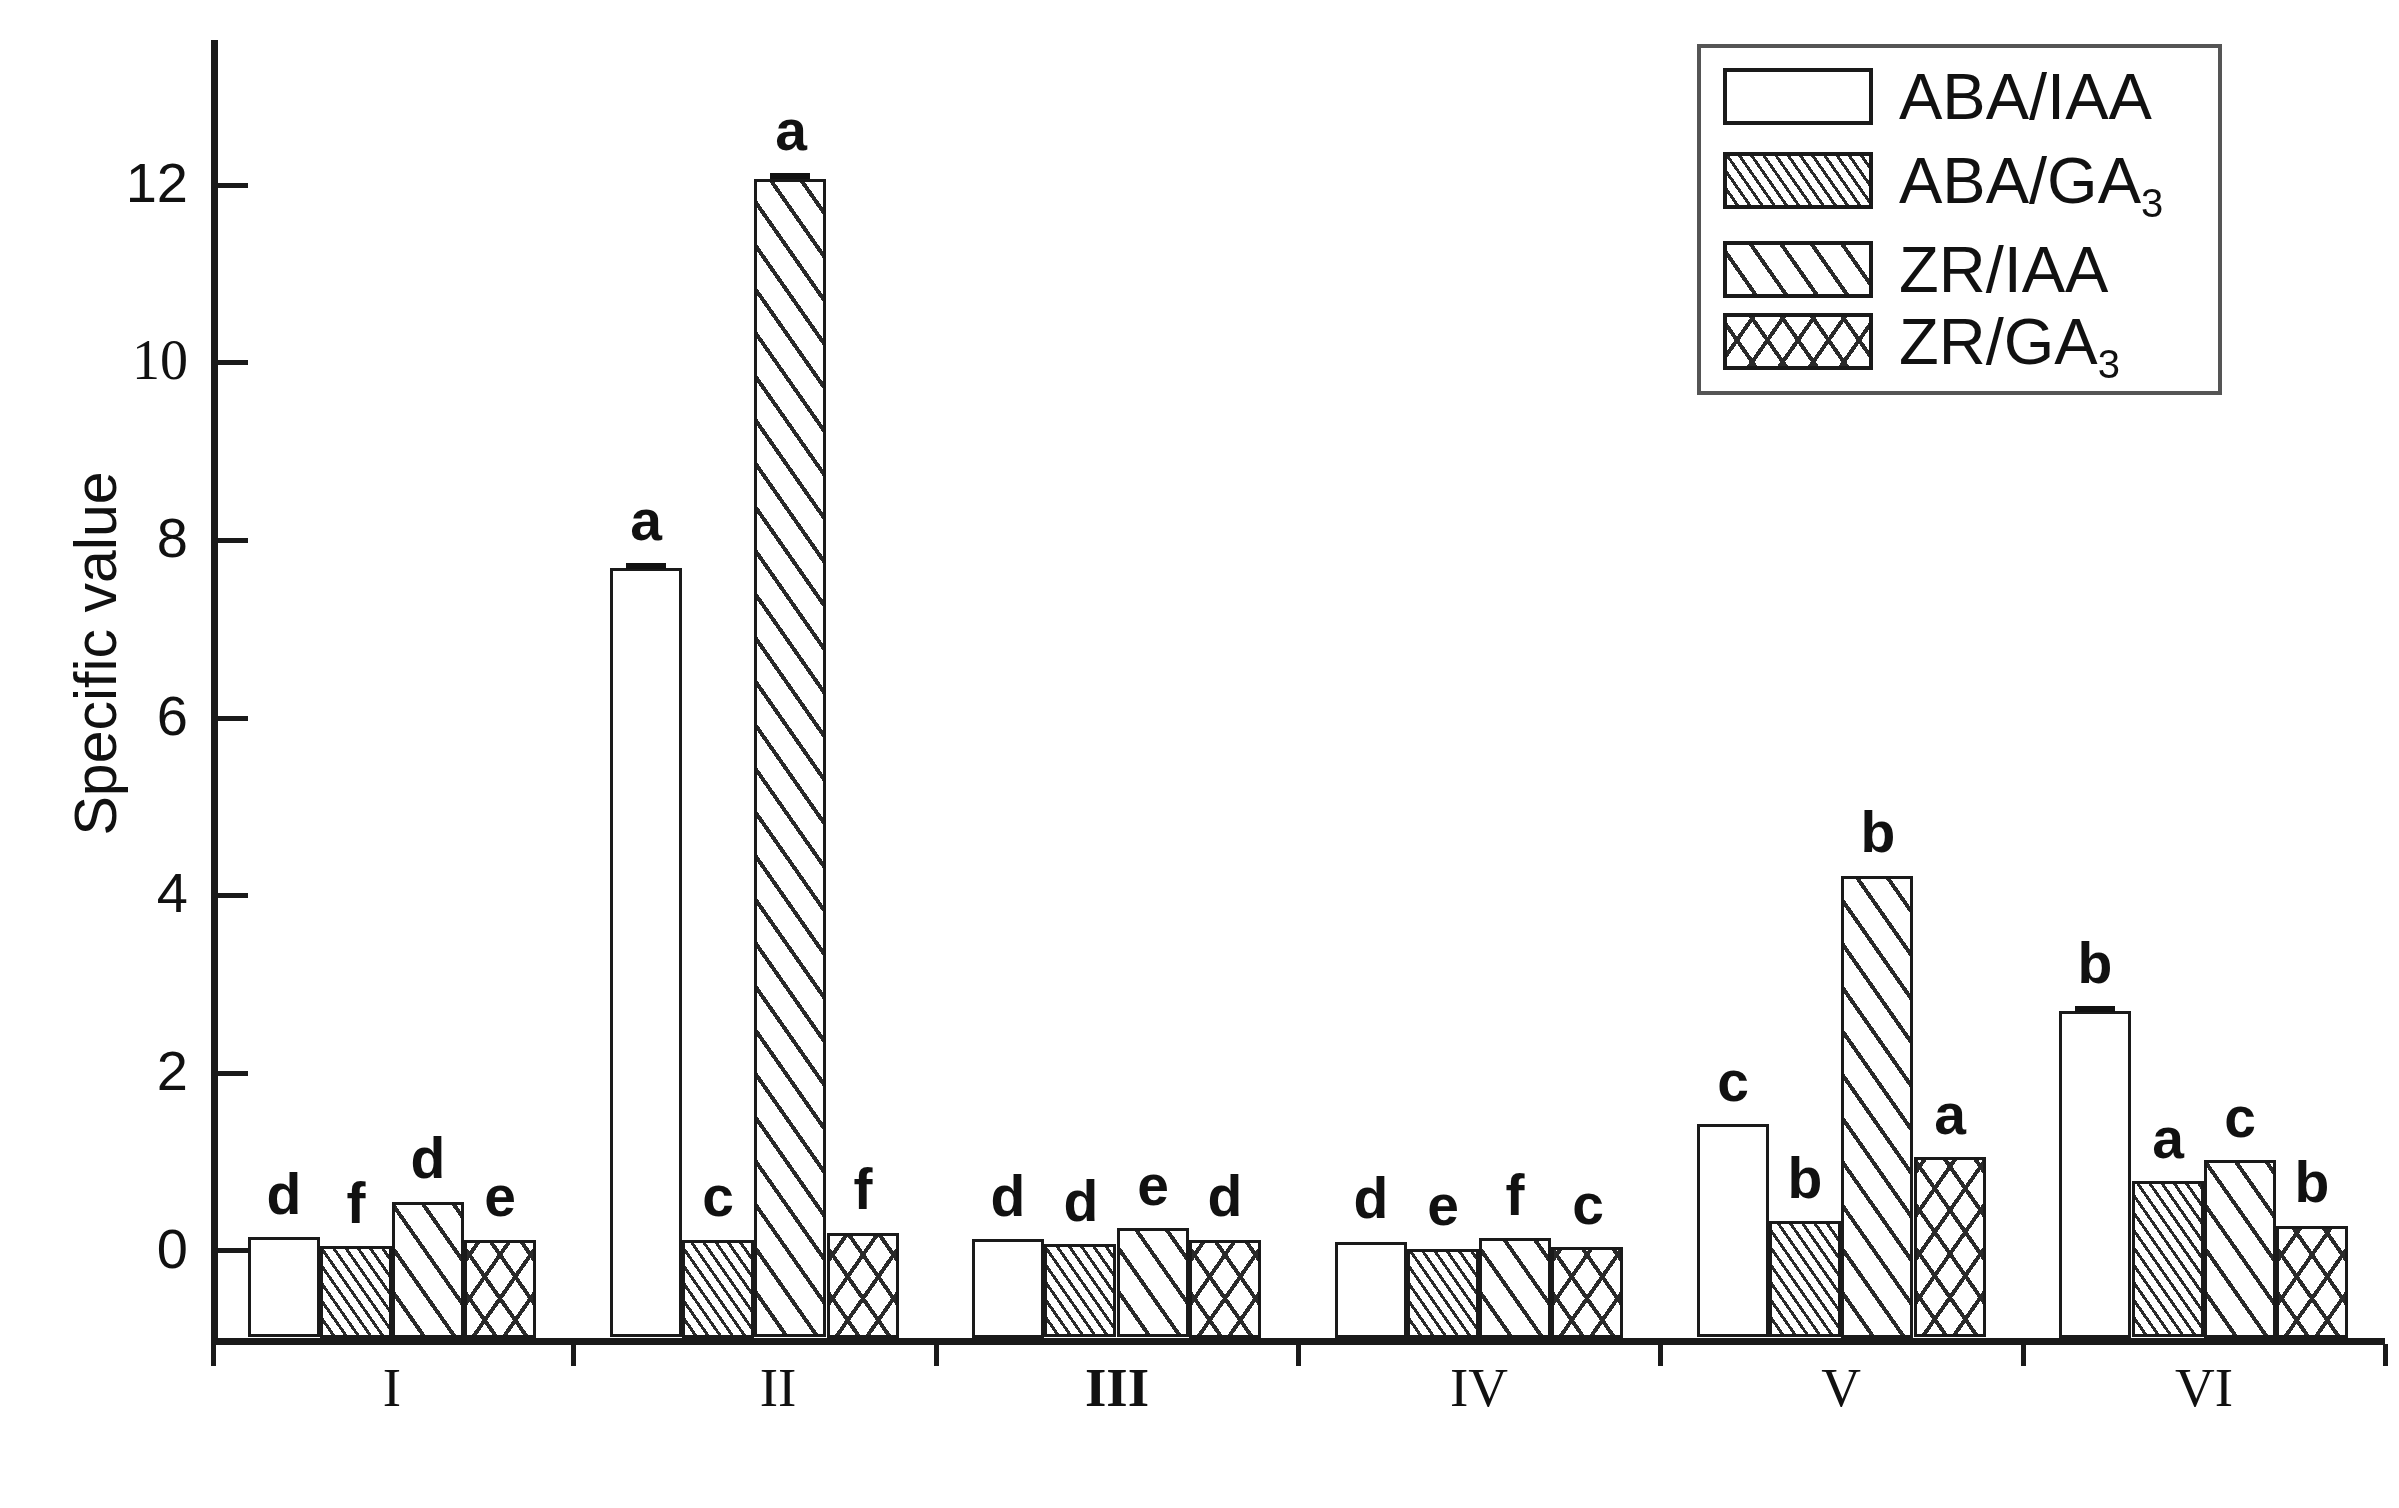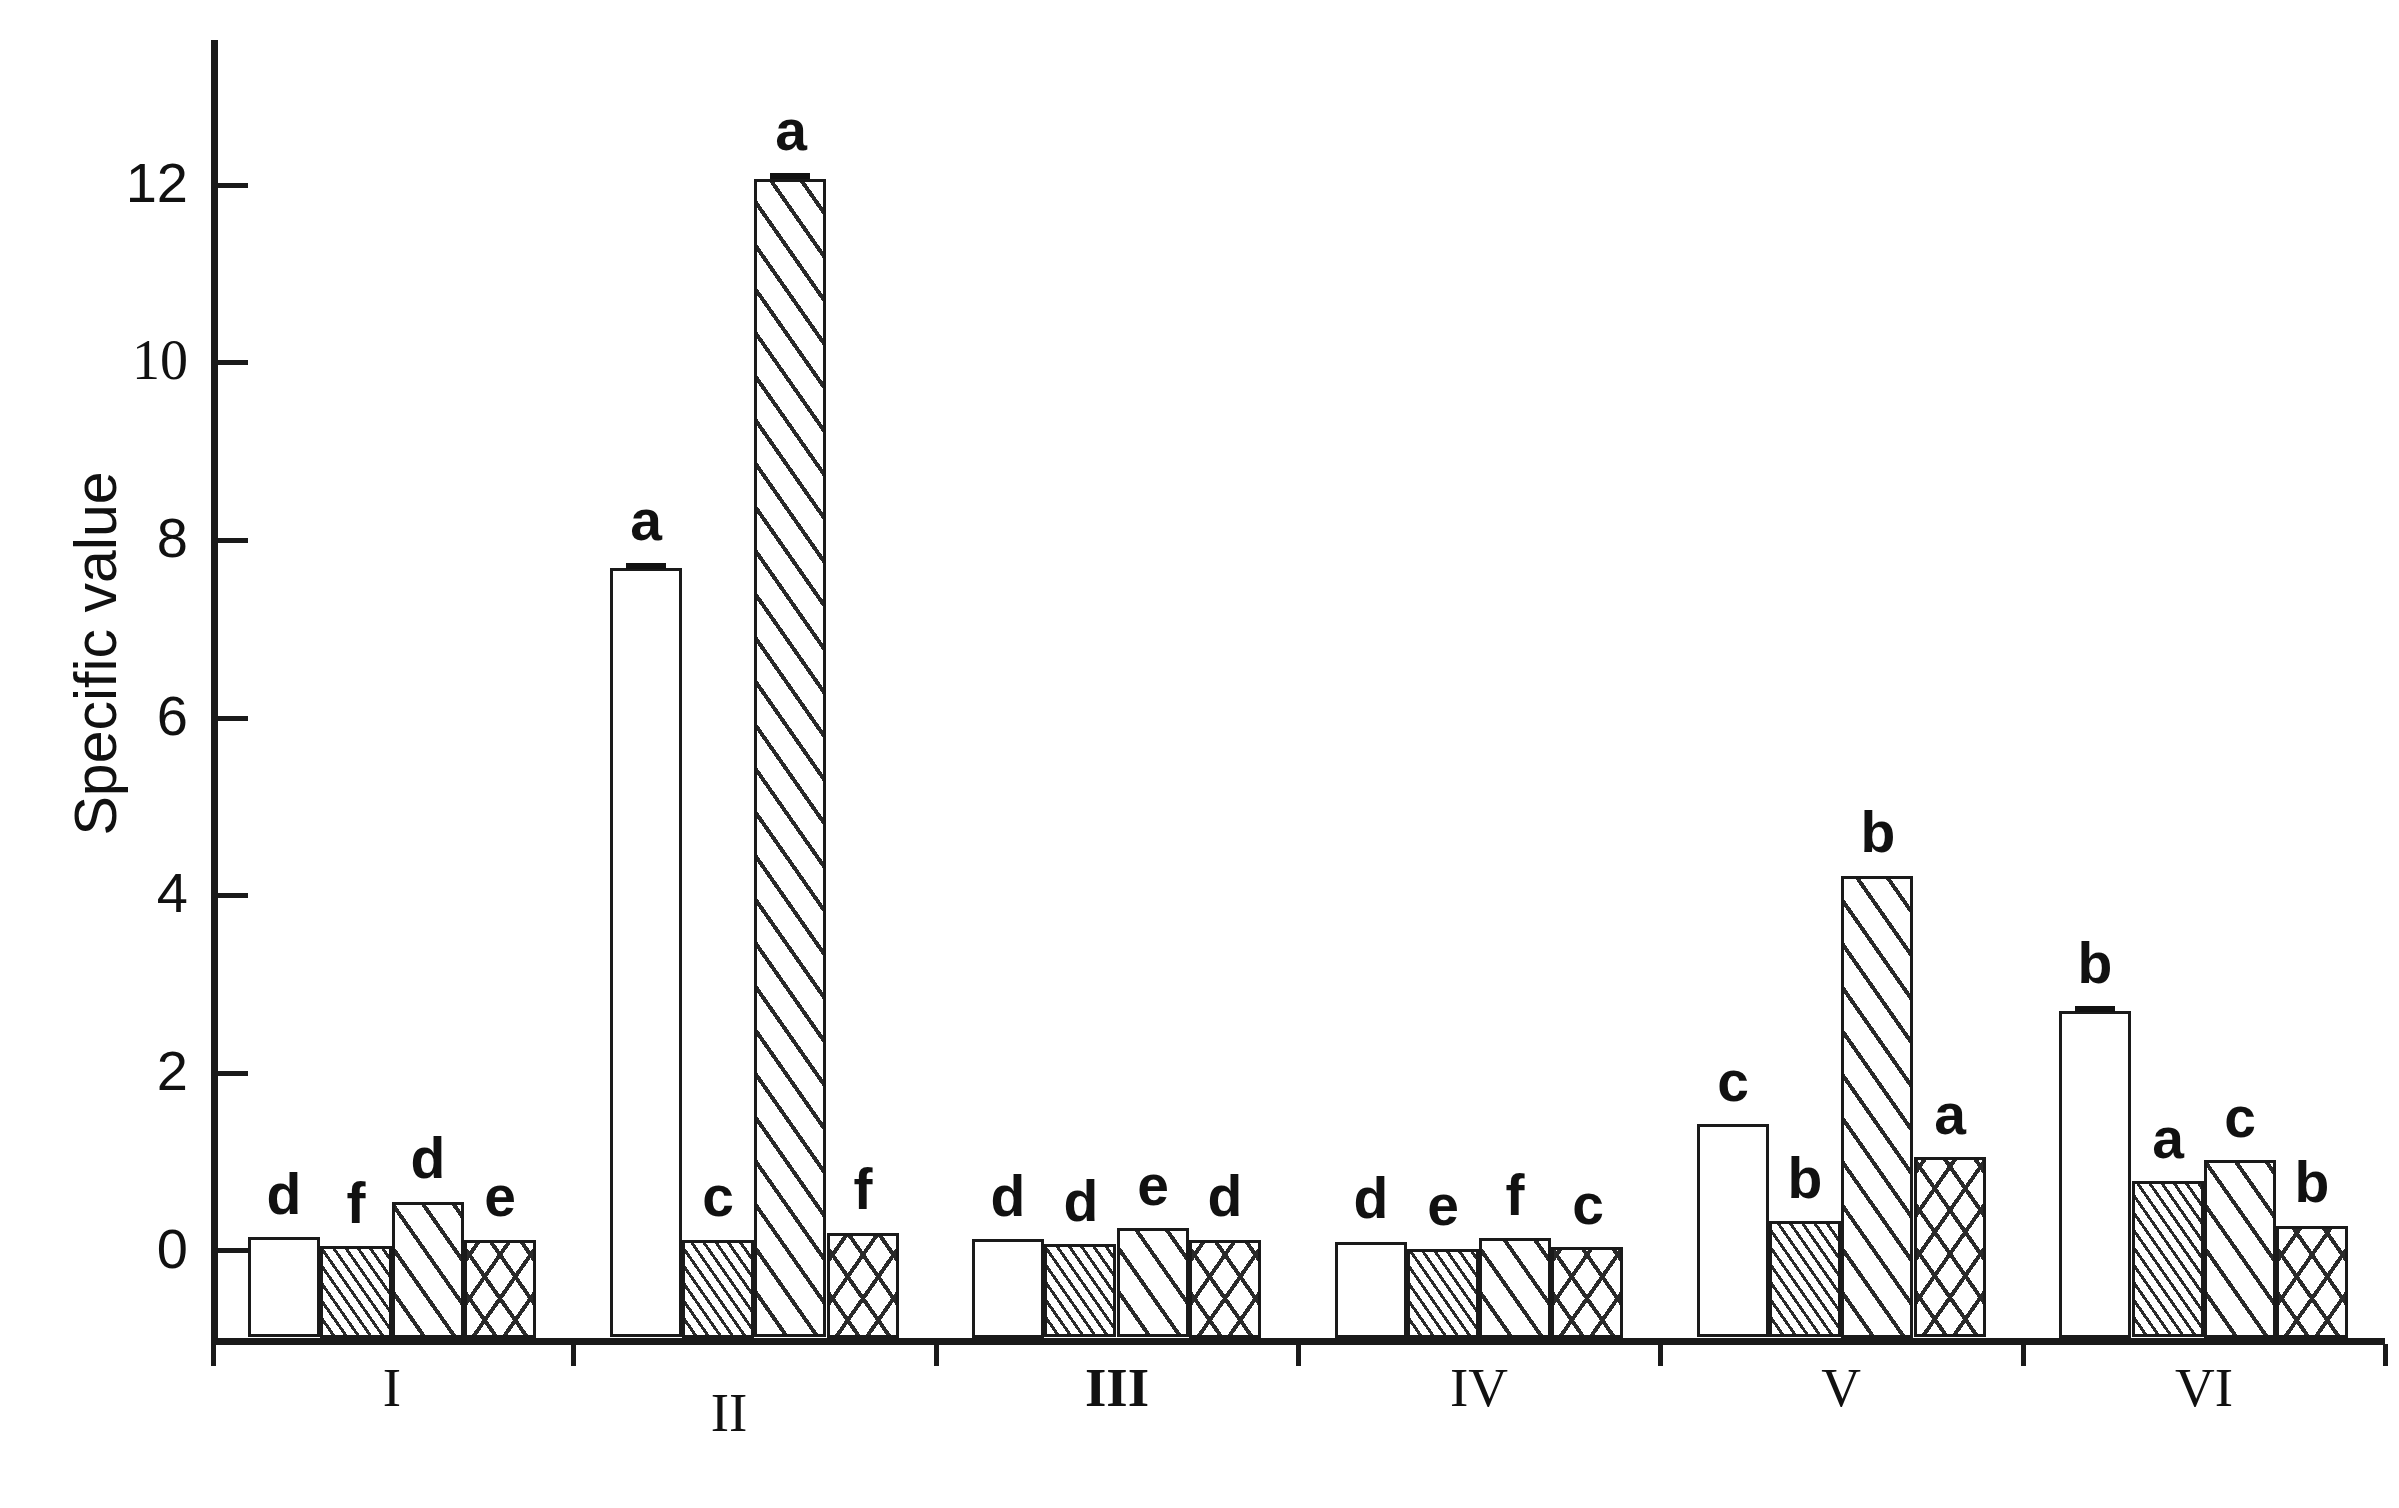--- a/index.html
+++ b/index.html
@@ -86,21 +86,21 @@
       <div class="xtick" style="left: 571px;"></div>
       <div class="xtick" style="left: 211px;"></div>
       <div class="xtick" style="left: 934px;"></div>
       <div class="xtick" style="left: 1296px;"></div>
       <div class="xtick" style="left: 1658px;"></div>
       <div class="xtick" style="left: 2021px;"></div>
       <div class="xtick" style="left: 2383px;"></div>
     </div>
   <div id="x-group-labels">
       <div class="xgroup-label" style="left: 211px; width: 362px;">I</div>
-      <div class="xgroup-label" style="left: 548px; width: 362px; margin-top: 25px;">II</div>
+      <div class="xgroup-label" style="left: 597px; width: 362px;">II</div>
       <div class="xgroup-label" style="left: 936px; width: 362px; font-weight: bold;">III</div>
       <div class="xgroup-label" style="left: 1298px; width: 362px;">IV</div>
       <div class="xgroup-label" style="left: 1660px; width: 362px;">V</div>
       <div class="xgroup-label" style="left: 2023px; width: 362px;">VI</div>
     </div>
 
   <div id="bars">
       <div class="bar pat-plain" title="ABA/IAA I = 0.15" style="left: 248px; top: 1237px; width: 72px; height: 100px;"></div>
       <div class="bar-label" style="left: 234px; width: 100px; top: 1166px;">d</div>
       <div class="bar pat-dense" title="ABA/GA3 I = 0.05" style="left: 320px; top: 1246px; width: 72px; height: 92px;"></div>
@@ -150,15 +150,33 @@
       <div class="errbar-v" style="left: 2093px; top: 1006px; height: 4.4px;"></div>
       <div class="bar-label" style="left: 2045px; width: 100px; top: 935px;">b</div>
       <div class="bar pat-dense" title="ABA/GA3 VI = 0.78" style="left: 2132px; top: 1181px; width: 72px; height: 156px;"></div>
       <div class="bar-label" style="left: 2118px; width: 100px; top: 1110px;">a</div>
       <div class="bar pat-sparse" title="ZR/IAA VI = 1.02" style="left: 2204px; top: 1160px; width: 72px; height: 178px;"></div>
       <div class="bar-label" style="left: 2190px; width: 100px; top: 1089px;">c</div>
       <div class="bar pat-cross" title="ZR/GA3 VI = 0.28" style="left: 2276px; top: 1226px; width: 72px; height: 112px;"></div>
       <div class="bar-label" style="left: 2262px; width: 100px; top: 1154px;">b</div>
     </div>
 
+  <div id="legend">
+      <div class="leg-row" style="top: 20px;">
+        <div class="leg-swatch pat-plain"></div>
+        <div class="leg-text"><span>ABA/IAA</span></div>
+      </div>
+      <div class="leg-row" style="top: 104px;">
+        <div class="leg-swatch pat-dense"></div>
+        <div class="leg-text"><span>ABA/GA</span><sub>3</sub></div>
+      </div>
+      <div class="leg-row" style="top: 193px;">
+        <div class="leg-swatch pat-sparse"></div>
+        <div class="leg-text"><span>ZR/IAA</span></div>
+      </div>
+      <div class="leg-row" style="top: 265px;">
+        <div class="leg-swatch pat-cross"></div>
+        <div class="leg-text"><span>ZR/GA</span><sub>3</sub></div>
+      </div>
+    </div>
 
 </div>
 
 
 </body></html>

